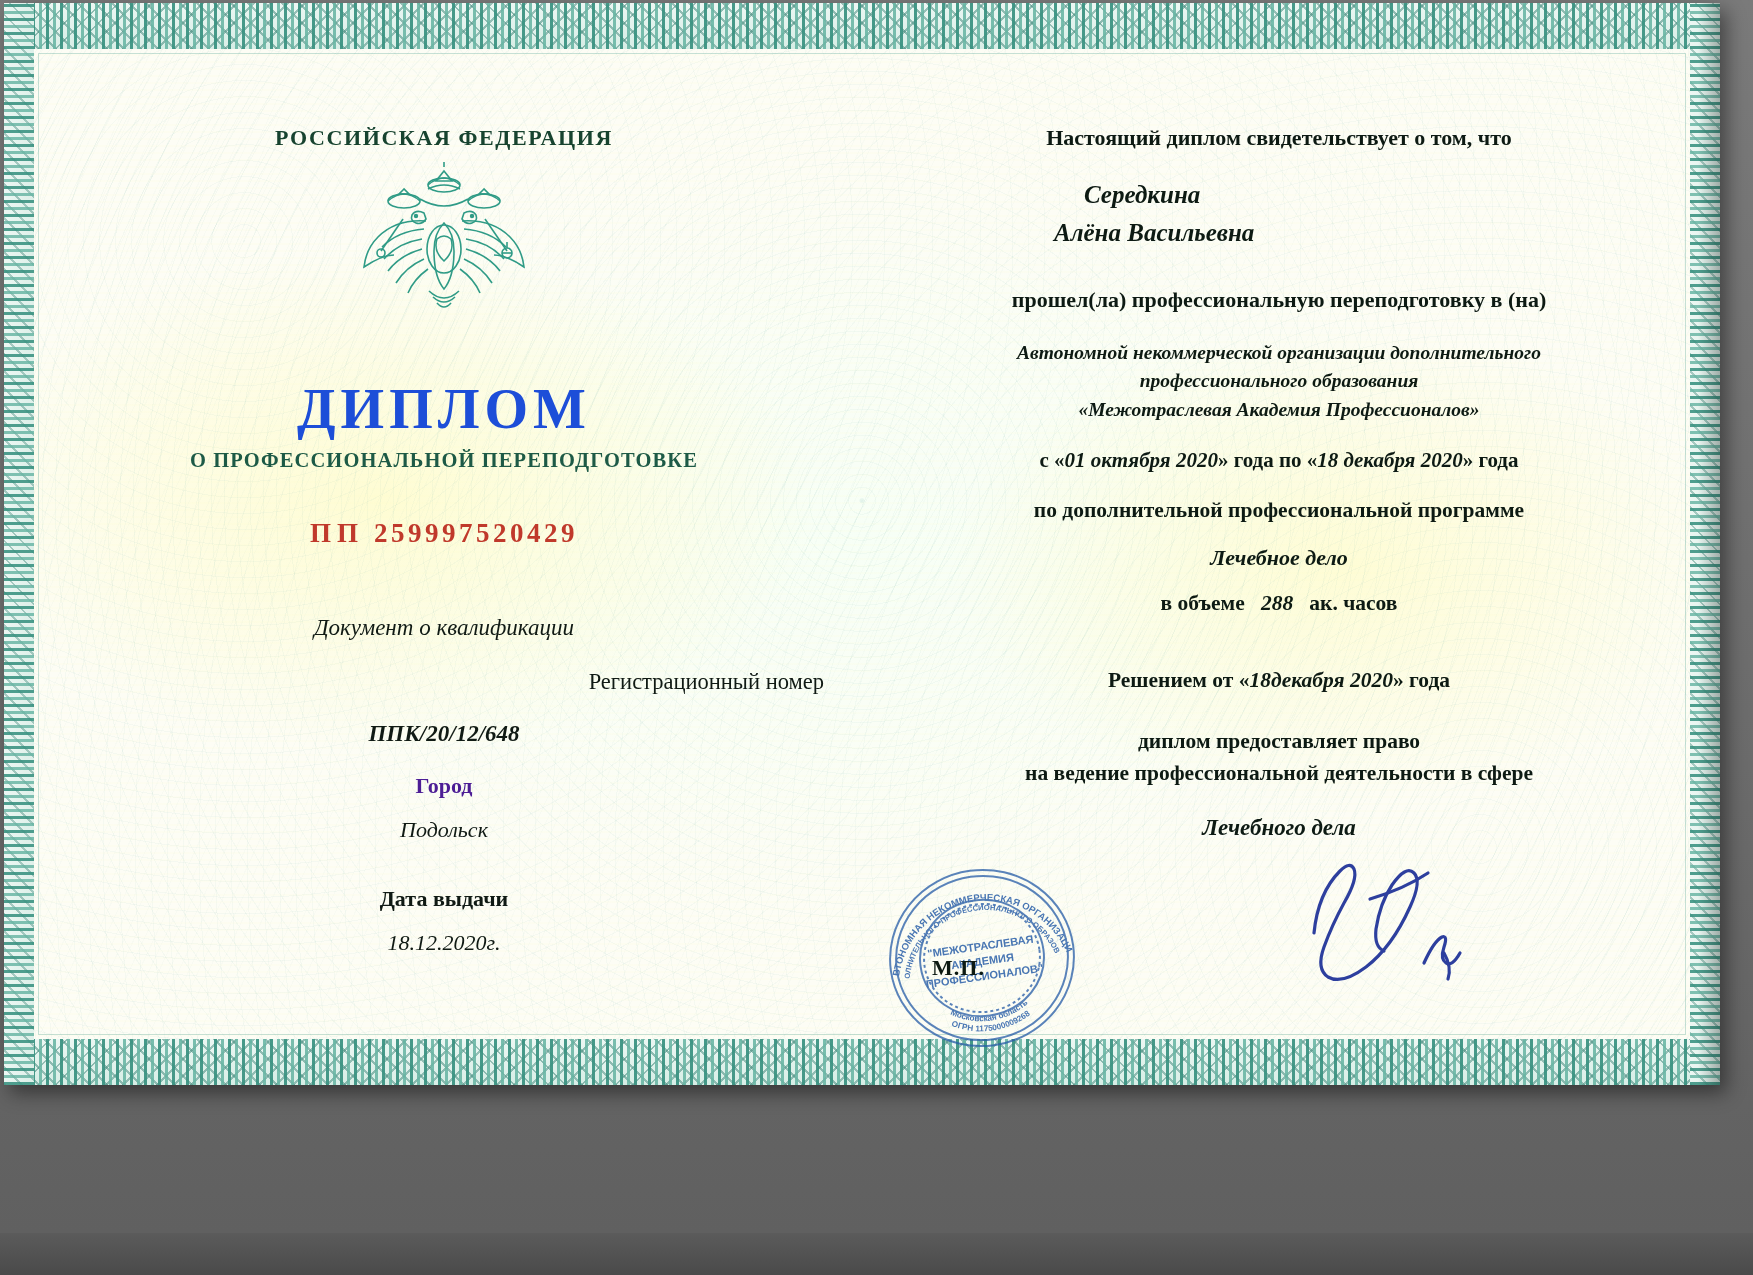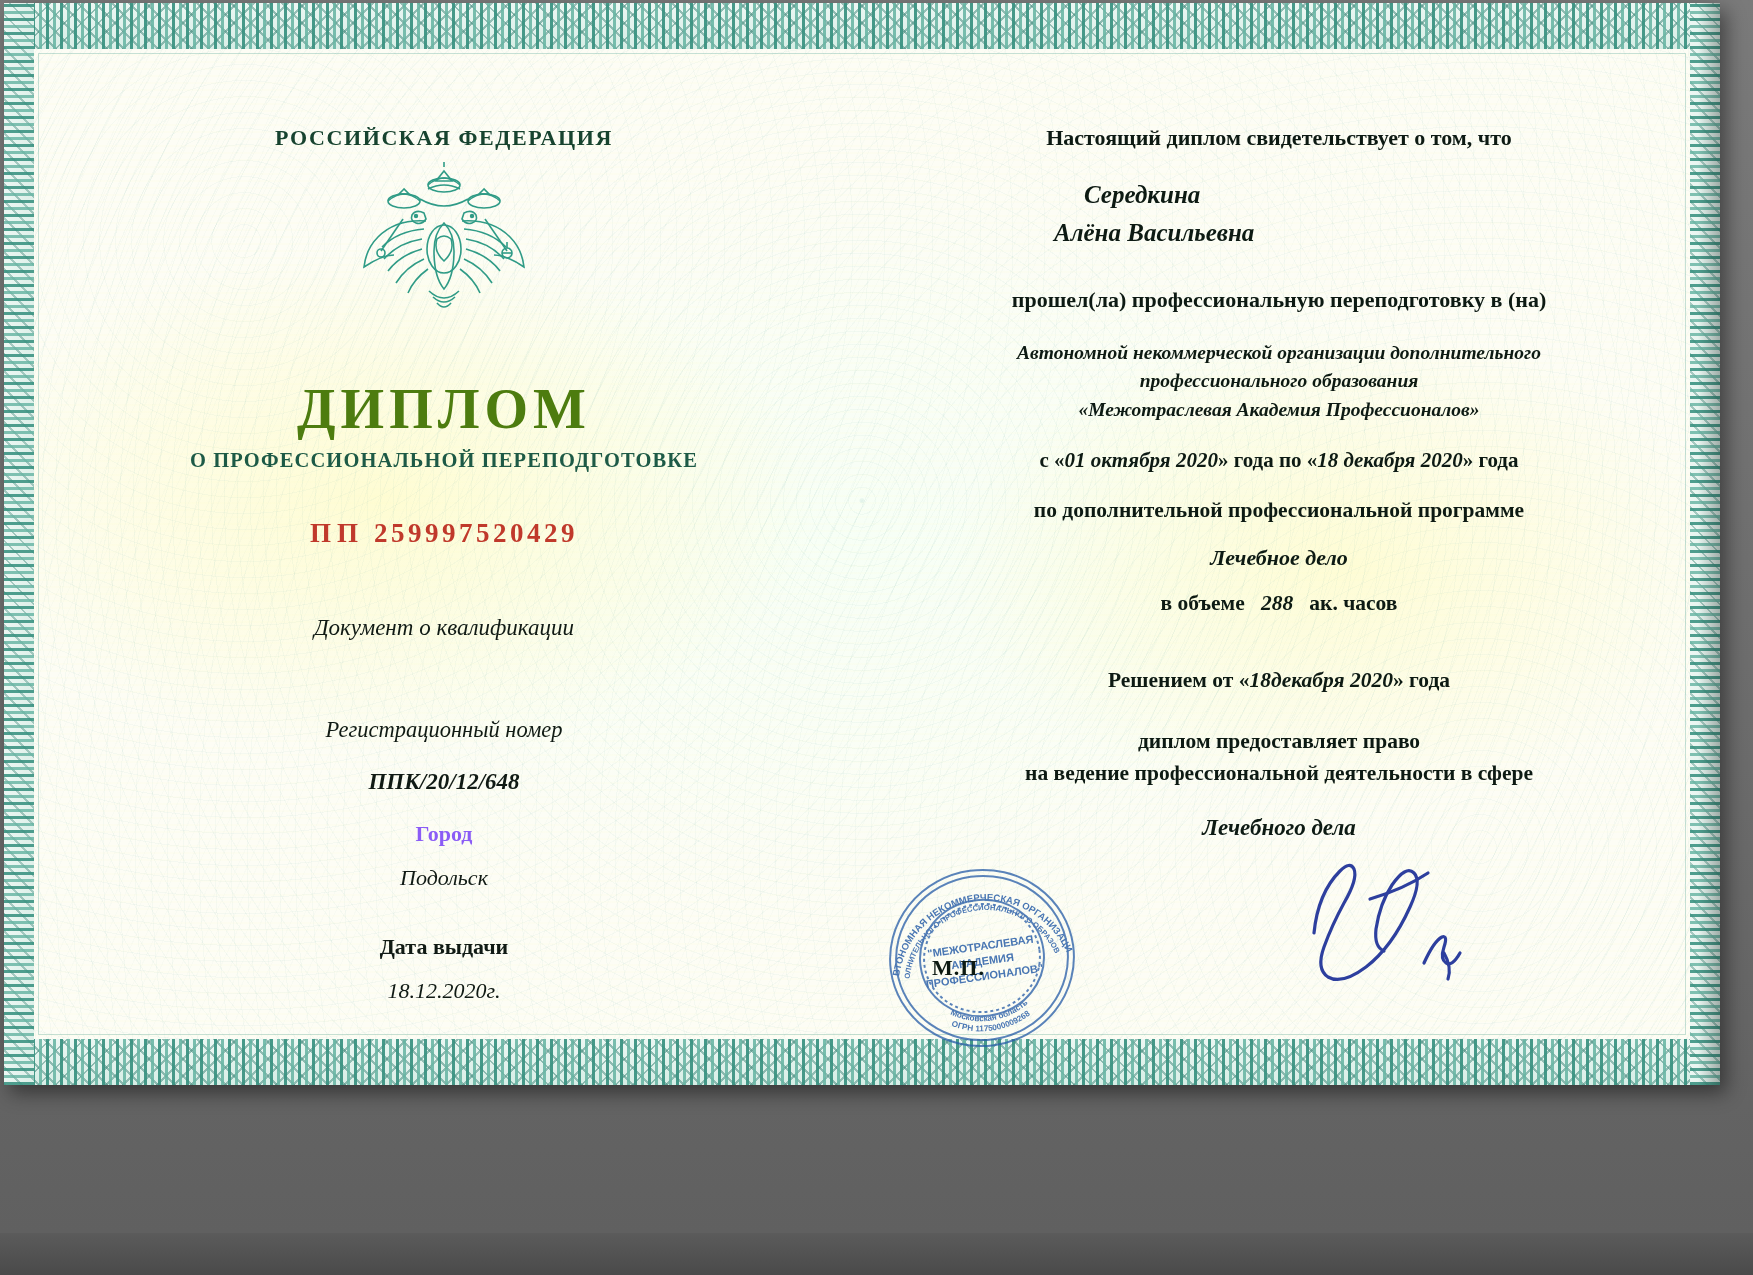--- a/index.html
+++ b/index.html
@@ -131,21 +131,21 @@
   }
   .emblem {
     display: block;
     margin: 10px auto 0;
   }
   .diploma-word {
     text-align: center;
     font-weight: bold;
     font-size: 56px;
     letter-spacing: 5px;
-    color: #4d7c0f;
+    color: #1d4ed8;
     margin-top: 26px;
   }
   .diploma-sub {
     text-align: center;
     font-weight: bold;
     font-size: 20.5px;
     letter-spacing: 1.1px;
     color: #1d5a46;
     margin-top: 8px;
   }
@@ -159,40 +159,39 @@
   }
   .serial .ser-prefix { letter-spacing: 6px; margin-right: 10px; }
   .qual-doc {
     text-align: center;
     margin-top: 66px;
     font-style: italic;
     font-size: 23px;
     color: #101a14;
   }
   .reg-label {
-    text-align: center;
-    margin-top: 76px;
+    text-align: right;
+    margin-top: 28px;
     font-size: 22.5px;
     color: #101a14;
-    font-style: italic;
   }
   .reg-value {
     text-align: center;
     margin-top: 26px;
     font-style: italic;
     font-weight: bold;
     font-size: 23px;
     color: #101a14;
   }
   .city-label {
     text-align: center;
     margin-top: 26px;
     font-size: 22px;
     font-weight: bold;
-    color: #8b5cf6;
+    color: #4c1d95;
   }
   .city-value {
     text-align: center;
     margin-top: 18px;
     font-style: italic;
     font-size: 22px;
     color: #101a14;
   }
   .date-label {
     text-align: center;

